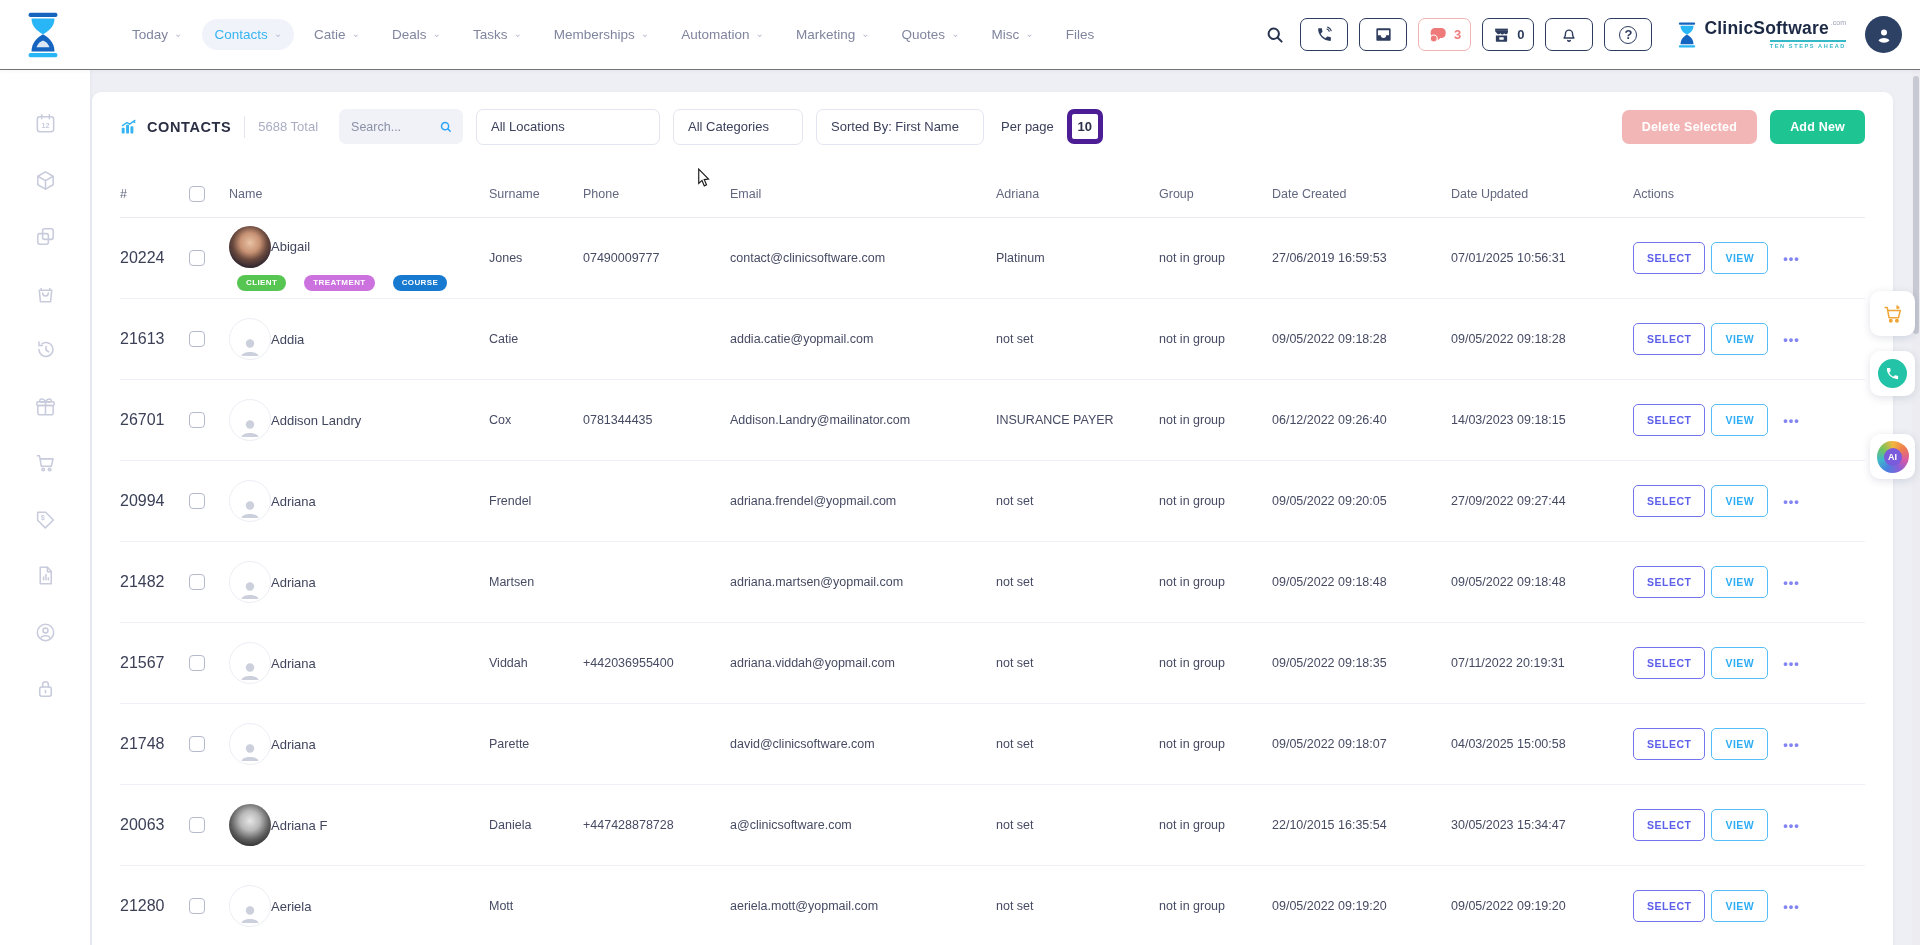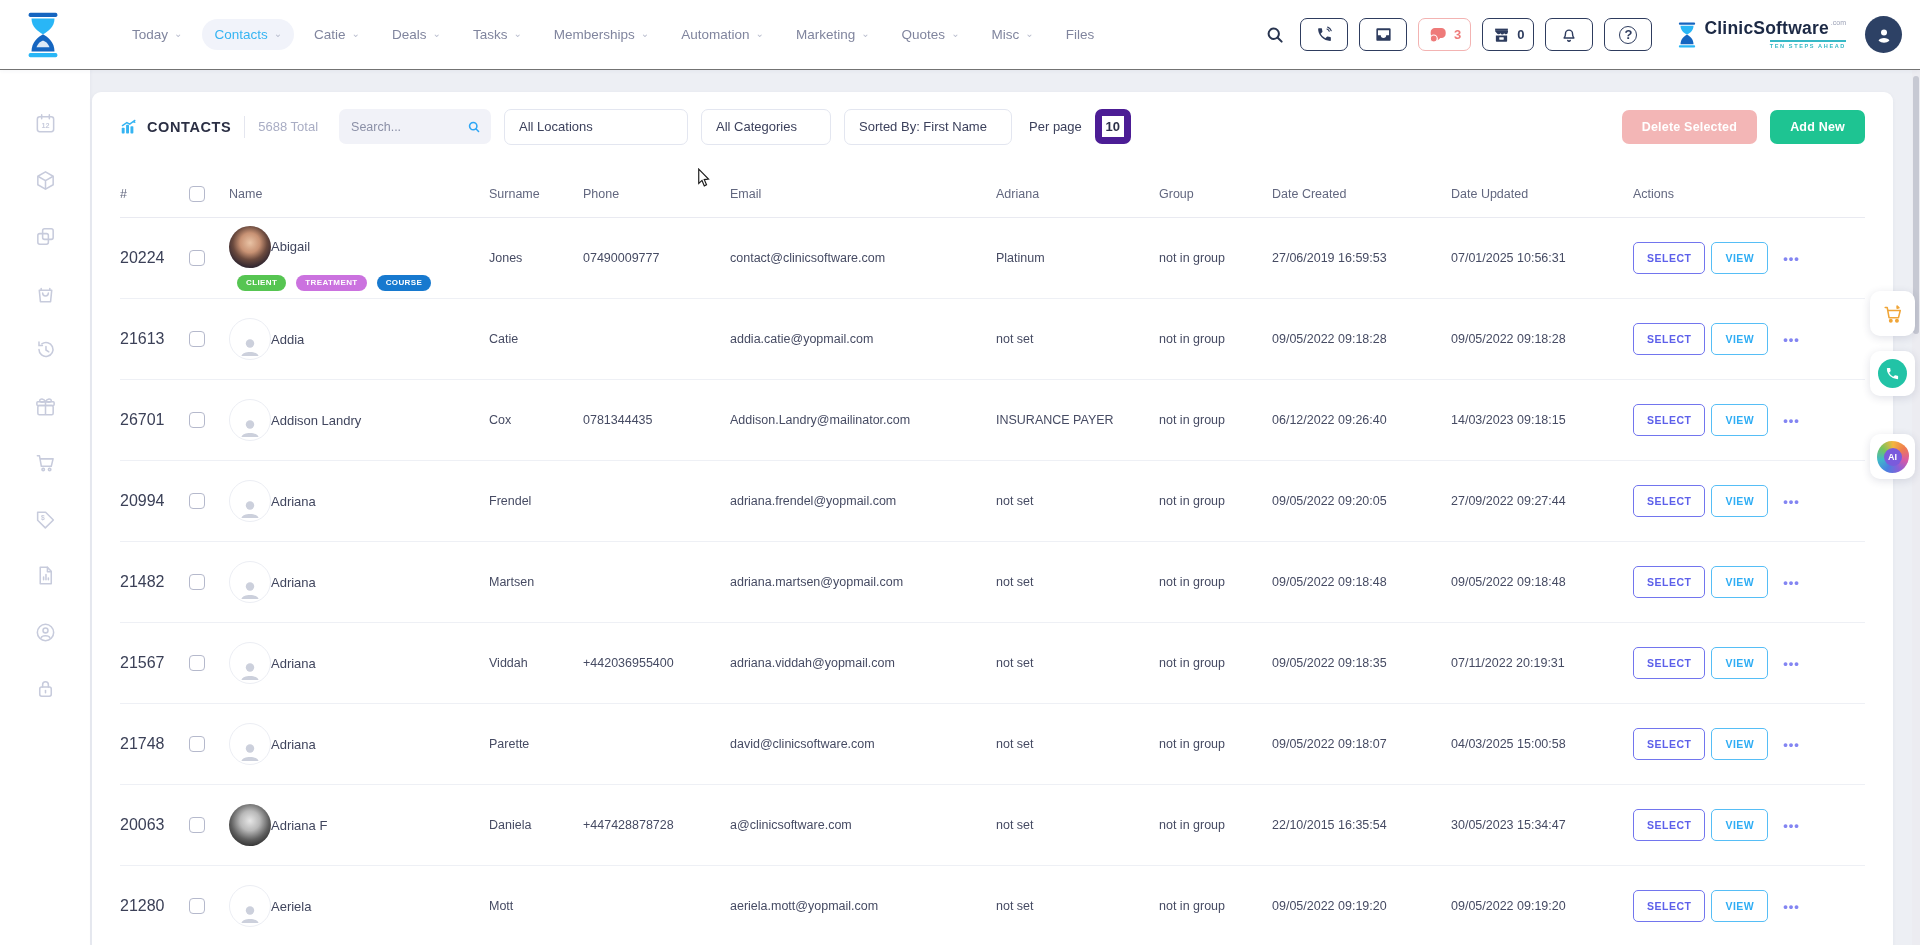--- a/index.html
+++ b/index.html
@@ -42,30 +42,30 @@
   .main { flex:1; position:relative; padding:22px 27px 0 2px; }
   .card { background:#fff; border-radius:9px; box-shadow:0 1px 4px rgba(40,50,90,.05);
     height:920px; padding:16px 28px 0 28px; }
 
   
   .controls { display:flex; align-items:center; gap:13px; height:37px; }
   .title-wrap { display:flex; align-items:center; gap:9px; }
   .page-title { font-size:14.5px; font-weight:700; color:#2b2f44; letter-spacing:.6px; }
   .vdiv { width:1px; height:22px; background:#e4e6ef; }
   .total { font-size:13px; color:#a9adc4; font-weight:500; }
-  .searchbox { display:flex; align-items:center; width:152px; height:35px; background:#f1f2f8;
+  .searchbox { display:flex; align-items:center; width:124px; height:35px; background:#f1f2f8;
     border-radius:7px; padding:0 10px 0 12px; margin-left:8px; }
   .searchbox input { border:none; background:transparent; outline:none; width:100%;
     font-size:12.5px; color:#3c415c; font-family:inherit; }
   .searchbox input::placeholder { color:#8b90a7; }
   .selectbox { height:36px; border:1px solid #e3e6f0; border-radius:7px; background:#fff;
     display:flex; align-items:center; padding:0 14px; font-size:13px; color:#3c415c; cursor:pointer; }
   .sel-loc { width:184px; } .sel-cat { width:130px; } .sel-sort { width:168px; }
   .pp-label { font-size:13px; color:#3c415c; margin-left:4px; }
-  .pp-input { width:36px; height:35px; border:7px solid #4c1d95; border-radius:7px; text-align:center;
+  .pp-input { width:36px; height:35px; border:5px solid #4c1d95; border-radius:7px; text-align:center;
     font-size:13px; font-weight:700; color:#2b3048; outline:none; font-family:inherit; }
   .spacer { flex:1; }
   .btn { border:none; border-radius:7px; height:34px; padding:0 20px; font-size:12.5px; font-weight:700;
     color:#fff; cursor:pointer; font-family:inherit; letter-spacing:.2px;text-align:right; }
   .btn-delete { background:#f3b6b6; }
   .btn-add { background:#1ec492; }
 
   
   table { width:100%; border-collapse:collapse; table-layout:fixed; margin-top:27px; }
   col.c-id{width:69px} col.c-cb{width:40px} col.c-name{width:260px} col.c-sur{width:94px}
@@ -78,21 +78,21 @@
   .rid { font-size:16px; color:#3b4057; font-weight:500; }
   .cb { display:inline-block; width:16px; height:16px; border:1.6px solid #b5b9cc; border-radius:4px;
     background:#fff; cursor:pointer; vertical-align:middle; }
   .name-cell { display:flex; flex-direction:column; justify-content:center; }
   .name-line { display:flex; align-items:center; }
   .avatar { width:42px; height:42px; border-radius:50%; flex:0 0 auto; display:flex; align-items:flex-end;
     justify-content:center; overflow:hidden; border:1px solid #eceef4; background:#fff; }
   .avatar.photo-color { background:radial-gradient(circle at 50% 40%, #e9c3a5 0%, #c89274 30%, #6b4a3e 52%, #332831 74%, #9b9aa0 100%); border:none; }
   .avatar.photo-bw { background:radial-gradient(circle at 50% 40%, #e6e6e6 0%, #b9b9b9 30%, #5f5f5f 58%, #1f1f1f 88%); border:none; }
   .fname { font-size:13px; color:#41465e; font-weight:500; cursor:pointer; }
-  .tags { display:flex; gap:10px; margin:7px 0 0 2px;padding-left:6px; }
+  .tags { display:flex; gap:18px; margin:7px 0 0 2px;padding-left:6px; }
   .tag { color:#fff; font-size:8px; font-weight:700; letter-spacing:.4px; padding:4px 9px;
     border-radius:10px; line-height:1; }
   .actions-cell { display:flex; align-items:center; gap:6px; }
   .btn-select, .btn-view { background:#fff; border-radius:5px; font-size:10.5px; font-weight:700;
     letter-spacing:.5px; padding:9px 13px; cursor:pointer; font-family:inherit; }
   .btn-select { color:#5d60ea; border:1px solid #7275ee; }
   .btn-view { color:#2fadf4; border:1px solid #56bef6; }
   .dots { color:#8385f2; font-size:13px; font-weight:700; letter-spacing:1px; margin-left:9px; cursor:pointer; }
 
   

